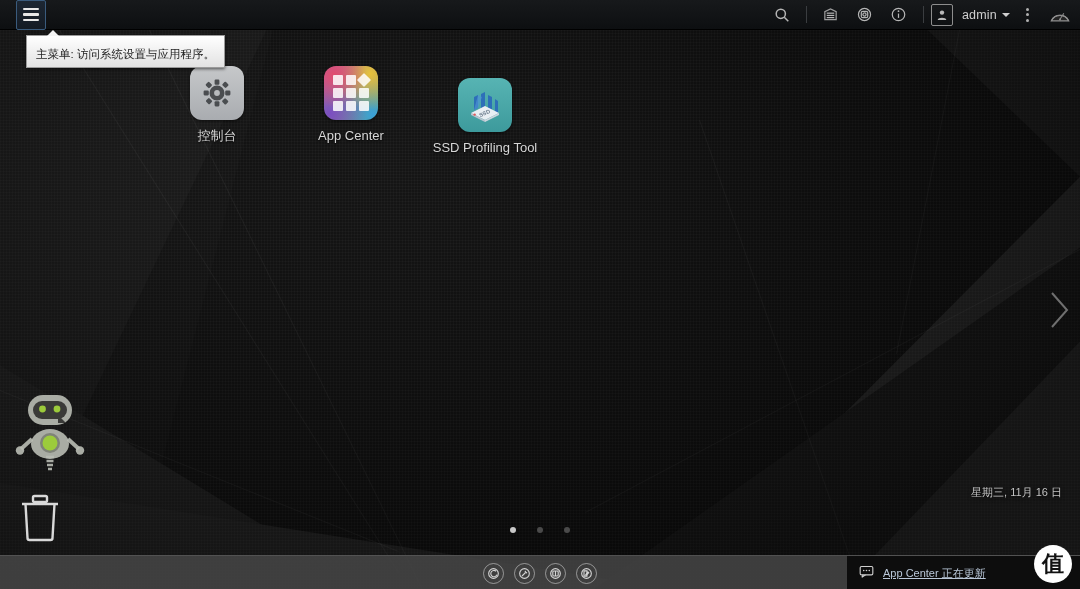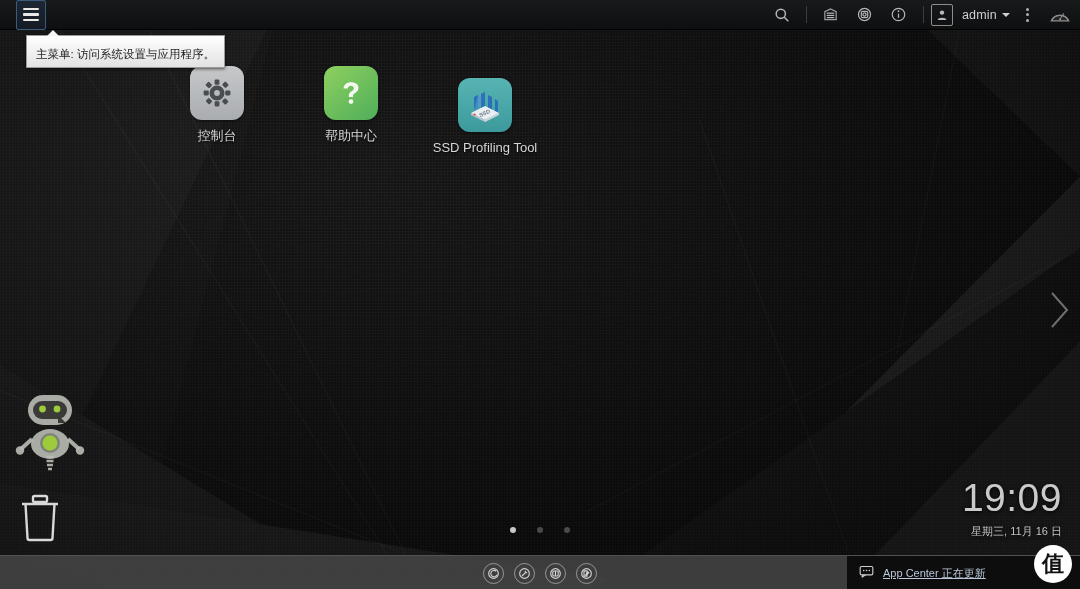--- a/index.html
+++ b/index.html
@@ -310,30 +310,42 @@
           <rect x="22.8" y="6.4" width="5.2" height="4.8" rx="1.1" transform="rotate(45 25.4 8.8)"></rect>
           <rect x="6.4" y="22.8" width="5.2" height="4.8" rx="1.1" transform="rotate(45 9 25.2)"></rect>
         </g>
       </svg>
     </div>
     <div class="app-lbl">控制台</div>
   </div>
 
 
 
-
   <div class="app">
-    <div class="app-ico" style="background:linear-gradient(140deg,#8ed05f,#4fae5a);">
-      <svg width="34" height="34" viewBox="0 0 34 34" fill="#f2f7ef">
-        <path d="M17 6.2c-4.4 0-7.2 2.5-7.5 6.2h4.3c.2-1.6 1.4-2.6 3.1-2.6 1.8 0 2.9 1 2.9 2.4 0 1.3-.6 2-2.3 3.1-2 1.3-2.8 2.5-2.7 4.6v1h4.2v-.8c0-1.4.5-2.1 2.3-3.2 2.1-1.3 3.2-2.9 3.2-5.1 0-3.4-2.9-5.6-7.5-5.6z"></path>
-        <circle cx="17" cy="25.6" r="2.4"></circle>
-      </svg>
-    </div>
-    <div class="app-lbl">帮助中心</div>
-  </div>
+    <div class="app-ico" style="background:
+           radial-gradient(circle at 18% 16%, #e24b6e 0%, rgba(226,75,110,0) 52%),
+           radial-gradient(circle at 86% 14%, #e8c23a 0%, rgba(232,194,58,0) 55%),
+           radial-gradient(circle at 12% 88%, #7b4ec2 0%, rgba(123,78,194,0) 55%),
+           radial-gradient(circle at 90% 90%, #3aa0d8 0%, rgba(58,160,216,0) 58%),
+           linear-gradient(135deg,#b05fb8,#6fae5c);">
+      <div class="ac-grid">
+        <i></i>
+        <i></i>
+        <i class="diamond"></i>
+        <i></i>
+        <i></i>
+        <i></i>
+        <i></i>
+        <i></i>
+        <i></i>
+      </div>
+    </div>
+    <div class="app-lbl">App Center</div>
+  </div>
+
 
 
   <div class="app" style="margin-top:12px;">
     <div class="app-ico" style="background:linear-gradient(#57b4b3,#3d9a9c);">
       <svg width="40" height="38" viewBox="0 0 40 38">
         <g fill="#2d6fb8">
           <path d="M9 24 L9 11 L13 9 L13 22 Z"></path>
           <path d="M16 25 L16 8 L20 6 L20 23 Z"></path>
           <path d="M23 24 L23 9 L27 11 L27 26 Z"></path>
           <path d="M30 26 L30 13 L33 15 L33 28 Z"></path>
@@ -389,21 +401,20 @@
 
 <div id="trash">
   <svg width="44" height="50" viewBox="0 0 44 50" fill="none" stroke="#d8d8d8" stroke-width="2.4">
     <rect x="15" y="4" width="14" height="6" rx="1.5"></rect>
     <line x1="4" y1="12" x2="40" y2="12"></line>
     <path d="M7.5 12 L9.5 46 a2 2 0 0 0 2 2 h21 a2 2 0 0 0 2-2 L36.5 12"></path>
   </svg>
 </div>
 
 <div id="clock">
-  <div id="clock-time">19:09</div>
   <div id="clock-date">星期三, 11月 16 日</div>
 </div>
 
 <div id="taskbar">
 
   <div id="tb-center">
 
     <div class="tb-ico">
       <svg width="13" height="13" viewBox="0 0 14 14" fill="none" stroke="currentColor" stroke-width="1.2">
         <circle cx="7" cy="7" r="5.2"></circle>

